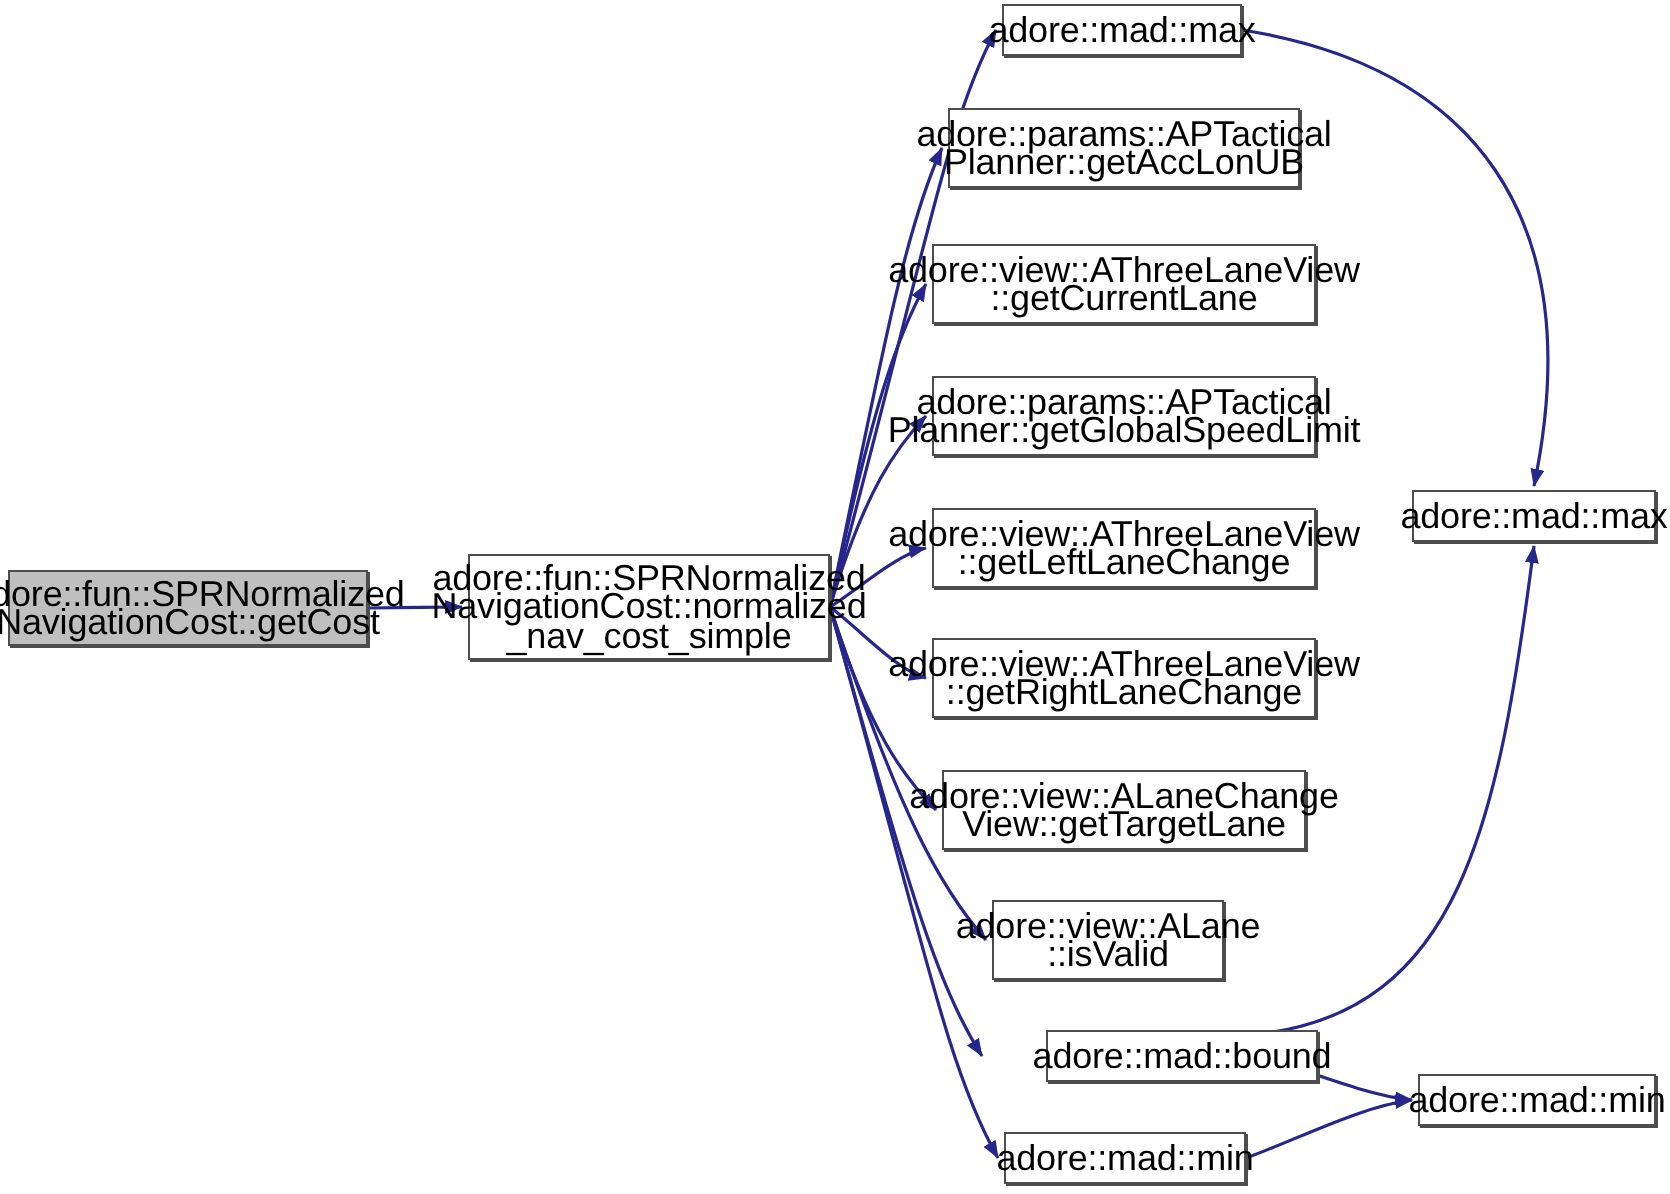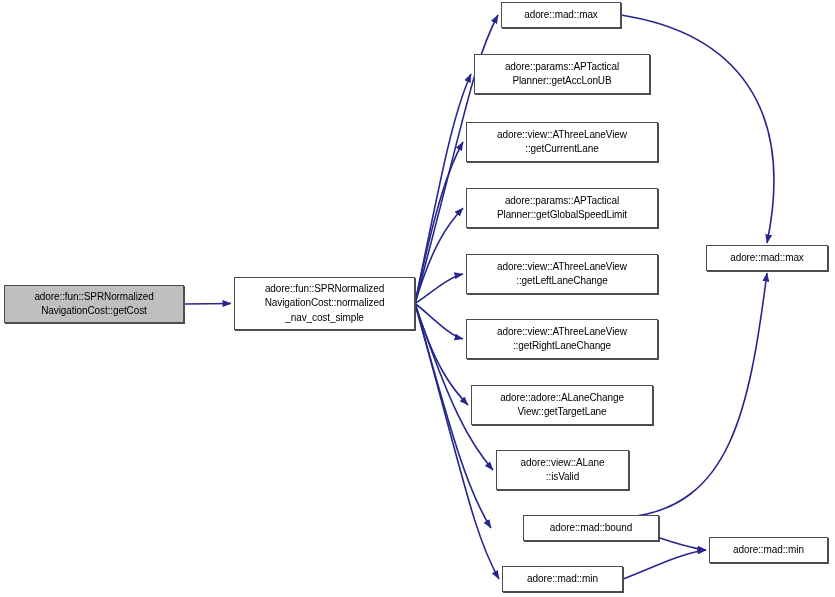--- a/index.html
+++ b/index.html
@@ -28,21 +28,21 @@
   .node {
     position: absolute;
     box-sizing: border-box;
     border: 1px solid #4d4d4d;
     background: #ffffff;
     color: #000000;
     display: flex;
     align-items: center;
     justify-content: center;
     text-align: center;
-    font-size: 10px;
+    font-size: 18px;
     line-height: 14.5px;
     letter-spacing: -0.1px;
     white-space: pre-line;
     z-index: 2;
     box-shadow: 1px 1px 0 0 #4d4d4d;
   }
   .node.current {
     background: #bfbfbf;
   }
   .node-label {
@@ -90,23 +90,23 @@
       <div class="node" style="left: 474px; top: 54px; width: 176px; height: 40px;"><span class="node-label">adore::params::APTactical
 Planner::getAccLonUB</span></div>
       <div class="node" style="left: 466px; top: 122px; width: 192px; height: 40px;"><span class="node-label">adore::view::AThreeLaneView
 ::getCurrentLane</span></div>
       <div class="node" style="left: 466px; top: 188px; width: 192px; height: 40px;"><span class="node-label">adore::params::APTactical
 Planner::getGlobalSpeedLimit</span></div>
       <div class="node" style="left: 466px; top: 254px; width: 192px; height: 40px;"><span class="node-label">adore::view::AThreeLaneView
 ::getLeftLaneChange</span></div>
       <div class="node" style="left: 466px; top: 319px; width: 192px; height: 40px;"><span class="node-label">adore::view::AThreeLaneView
 ::getRightLaneChange</span></div>
-      <div class="node" style="left: 471px; top: 385px; width: 182px; height: 40px;"><span class="node-label">adore::adore::ALaneChange
+      <div class="node" style="left: 471px; top: 385px; width: 182px; height: 40px;"><span class="node-label">adore::view::ALaneChange
 View::getTargetLane</span></div>
-      <div class="node" style="left: 496px; top: 450px; width: 133px; height: 40px;"><span class="node-label">adore::view::ALane
+      <div class="node" style="left: 496px; top: 450px; width: 116px; height: 40px;"><span class="node-label">adore::view::ALane
 ::isValid</span></div>
       <div class="node" style="left: 494px; top: 515px; width: 136px; height: 26px; margin-left: 29px;"><span class="node-label">adore::mad::bound</span></div>
       <div class="node" style="left: 502px; top: 566px; width: 121px; height: 26px;"><span class="node-label">adore::mad::min</span></div>
       <div class="node" style="left: 706px; top: 245px; width: 122px; height: 26px;"><span class="node-label">adore::mad::max</span></div>
       <div class="node" style="left: 709px; top: 537px; width: 119px; height: 26px;"><span class="node-label">adore::mad::min</span></div>
     </div>
 
 </div>
 
 </body></html>

